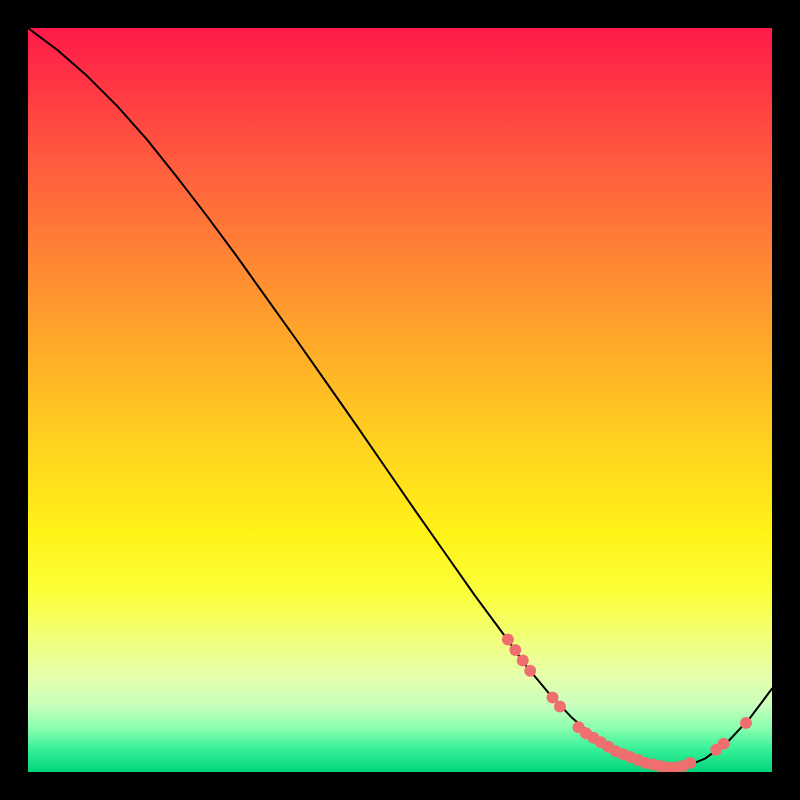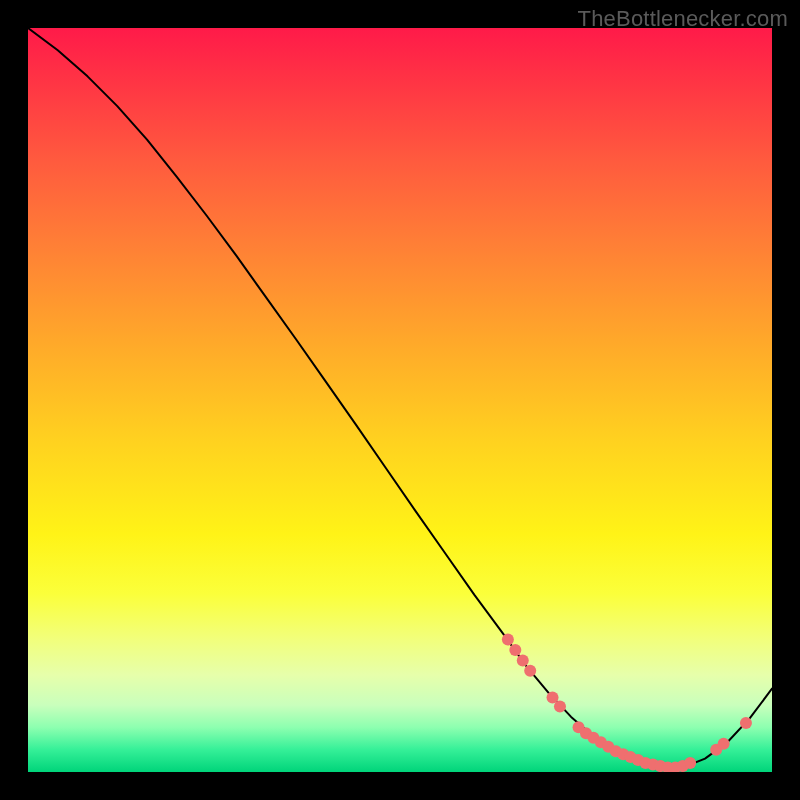--- a/index.html
+++ b/index.html
@@ -67,21 +67,20 @@
   }
   .dot {
     fill: #ef6f6f;
     stroke: none;
   }
 </style>
 </head>
 <body>
 
 <div class="frame">
-  <div class="watermark">TheBottlenecker.com</div>
 
   <div class="plot-area">
     <svg class="curve" viewBox="0 0 744 744" preserveAspectRatio="none">
       <path id="curve-path" class="curve-path" d="M0.00 0.00 L29.76 22.32 L59.52 48.36 L89.28 78.12 L119.04 111.60 L148.80 148.80 L178.56 187.49 L208.32 227.66 L238.08 269.33 L267.84 310.99 L297.60 353.40 L327.36 395.81 L357.12 438.96 L386.88 482.11 L416.64 524.52 L446.40 566.93 L476.16 607.10 L498.48 638.35 L520.80 665.14 L543.12 688.94 L565.44 708.29 L587.76 723.17 L610.08 733.58 L632.40 739.54 L654.72 739.54 L677.04 730.61 L699.36 714.24 L721.68 690.43 L744.00 660.67"></path>
       <g id="markers">
           <circle cx="479.88" cy="611.57" r="6" class="dot"></circle>
           <circle cx="487.32" cy="621.98" r="6" class="dot"></circle>
           <circle cx="494.76" cy="632.40" r="6" class="dot"></circle>
           <circle cx="502.20" cy="642.82" r="6" class="dot"></circle>
           <circle cx="524.52" cy="669.60" r="6" class="dot"></circle>

